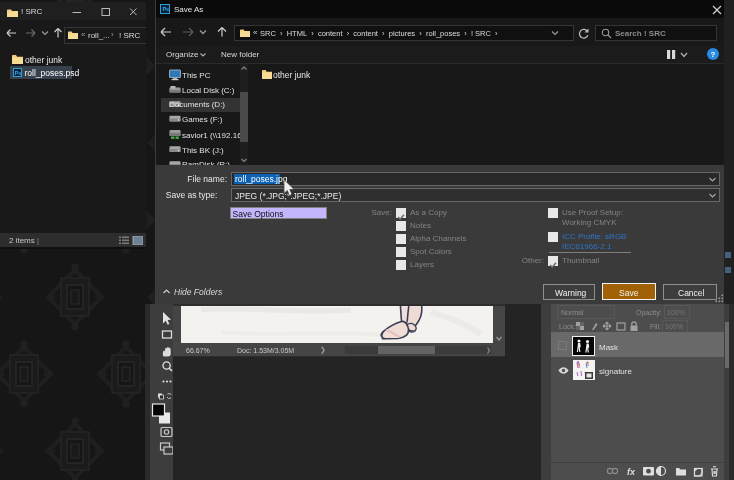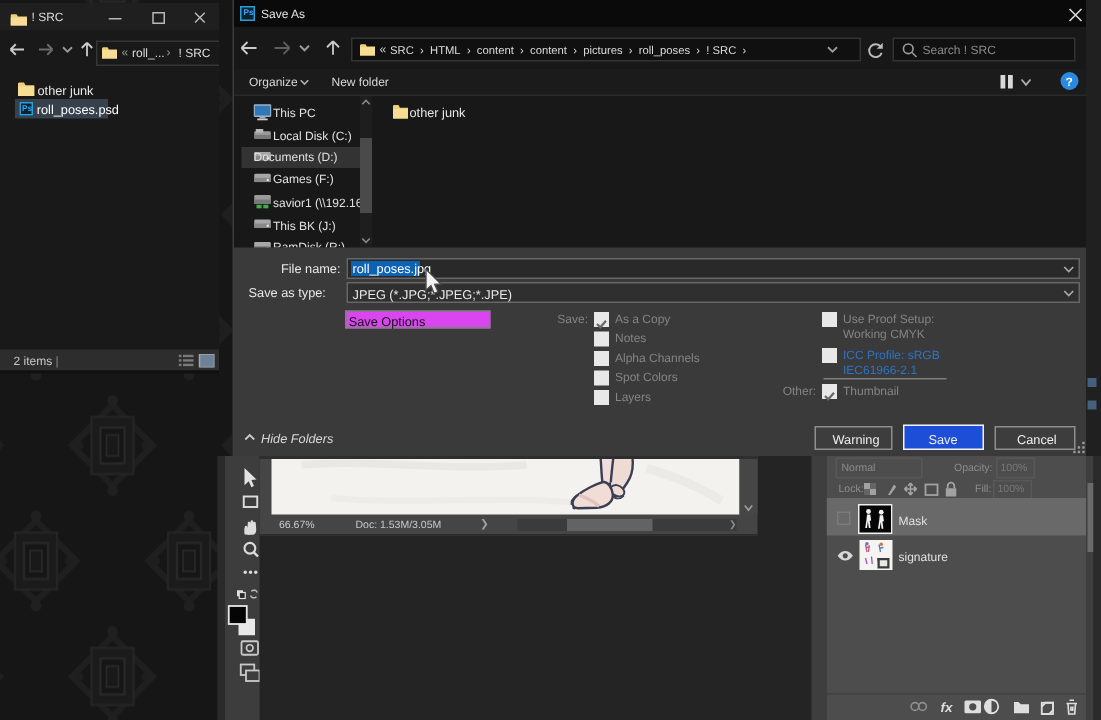--- a/index.html
+++ b/index.html
@@ -297,21 +297,21 @@
   </svg>
   <svg class="abs" style="left:421px;top:27px;" width="13" height="13" viewBox="0 0 13 13">
     <path d="M10.2 4.2 A4.3 4.3 0 1 0 10.8 8.2" fill="none" stroke="#bbbbbb" stroke-width="1.3"></path>
     <path d="M11.5 1.5 L11.5 5.5 L7.5 5.5 Z" fill="#bbbbbb"></path>
   </svg>
   <div class="abs" style="left:439px;top:25px;width:122px;height:16px;background:#101010;border:1px solid #343434;box-sizing:border-box;"></div>
   <svg class="abs" style="left:445px;top:28px;" width="11" height="11" viewBox="0 0 11 11">
     <circle cx="4.5" cy="4.5" r="3.2" fill="none" stroke="#9a9a9a" stroke-width="1.1"></circle>
     <path d="M7 7 L10 10" stroke="#9a9a9a" stroke-width="1.1"></path>
   </svg>
-  <div class="txt" style="left:459px;top:29.5px;font-size:8px;color:#8a8a8a;">Search ! SRC</div>
+  <div class="txt" style="left:459px;top:29.5px;font-size:8px;color:#8a8a8a;font-weight:bold;">Search ! SRC</div>
 
   <div class="abs" style="left:0;top:46px;width:568px;height:17px;background:#1b1b1b;"></div>
   <div class="txt" style="left:10px;top:50.5px;font-size:8px;color:#d8d8d8;">Organize</div>
   <svg class="abs" style="left:43px;top:52px;" width="8" height="6" viewBox="0 0 8 6">
       <path d="M1.5 1.5 L4 4 L6.5 1.5" stroke="#b0b0b0" stroke-width="1.1" fill="none"></path>
     </svg>
   <div class="txt" style="left:65px;top:50.5px;font-size:8px;color:#d8d8d8;">New folder</div>
   <svg class="abs" style="left:510px;top:49px;" width="30" height="11" viewBox="0 0 30 11">
     <rect x="1" y="1" width="3.2" height="9" fill="#d8d8d8"></rect>
     <rect x="6" y="1" width="3.2" height="9" fill="#d8d8d8"></rect>
@@ -404,21 +404,21 @@
       </svg>
   </div>
   <div class="txt" style="left:0;top:190.5px;width:71px;font-size:8.5px;color:#e8e8e8;text-align:center;">Save as type:</div>
   <div class="abs" style="left:75px;top:188px;width:489px;height:13.5px;background:#2f2f2f;border:1px solid #666666;box-sizing:border-box;">
     <div class="txt" style="left:3px;top:2.5px;font-size:8.5px;color:#e8e8e8;">JPEG (*.JPG;*.JPEG;*.JPE)</div>
     <svg class="abs" style="left:476px;top:4px;" width="9" height="6" viewBox="0 0 9 6">
         <path d="M1.5 1 L4.5 4 L7.5 1" stroke="#aaaaaa" stroke-width="1.1" fill="none"></path>
       </svg>
   </div>
 
-  <div class="abs" style="left:73.5px;top:207px;width:97px;height:11.5px;background:#d946ef;border:1px solid #808080;box-sizing:border-box;text-align:center;">
+  <div class="abs" style="left:73.5px;top:207px;width:97px;height:11.5px;background:#c4b5fd;border:1px solid #808080;box-sizing:border-box;text-align:center;">
     <div class="txt" style="left:2px;top:1.8px;font-size:8.5px;color:#111111;">Save Options</div>
   </div>
 
   <div class="txt" style="left:0;top:208.5px;width:236px;font-size:8px;color:#848484;text-align:right;">Save:</div>
   <div class="abs" style="left:240px;top:207.5px;width:10px;height:10px;background:#e8e8e8;">
     <svg width="10" height="10" viewBox="0 0 10 10">
         <path d="M2 5 L4.2 7.2 L8 2.8" stroke="#6a6a6a" stroke-width="1.5" fill="none"></path>
       </svg>
   </div>
   <div class="txt" style="left:254px;top:208.5px;font-size:8px;color:#848484;">As a Copy</div>
@@ -447,21 +447,21 @@
   <div class="txt" style="left:406px;top:257px;font-size:8px;color:#848484;">Thumbnail</div>
 
   <svg class="abs" style="left:6px;top:288px;" width="9" height="7" viewBox="0 0 9 7">
       <path d="M1.5 5 L4.5 2 L7.5 5" stroke="#cccccc" stroke-width="1.2" fill="none"></path>
     </svg>
   <div class="txt" style="left:18px;top:287.5px;font-size:8.5px;color:#d8d8d8;font-style:italic;">Hide Folders</div>
 
   <div class="abs" style="left:387px;top:284px;width:52px;height:16px;background:#3d3d3d;border:1px solid #8e8e8e;box-sizing:border-box;">
     <div class="txt" style="left:11px;top:4px;font-size:8.5px;color:#f0f0f0;">Warning</div>
   </div>
-  <div class="abs" style="left:446px;top:283px;width:54px;height:17px;background:#1d4ed8;border:1.5px solid #f2f2f2;box-sizing:border-box;">
+  <div class="abs" style="left:446px;top:283px;width:54px;height:17px;background:#a16207;border:1.5px solid #f2f2f2;box-sizing:border-box;">
     <div class="txt" style="left:16px;top:4.5px;font-size:8.5px;color:#f0f0f0;">Save</div>
   </div>
   <div class="abs" style="left:507px;top:284px;width:54px;height:16px;background:#3d3d3d;border:1px solid #8e8e8e;box-sizing:border-box;">
     <div class="txt" style="left:14px;top:4px;font-size:8.5px;color:#f0f0f0;">Cancel</div>
   </div>
 
   <svg class="abs" style="left:559px;top:294px;" width="9" height="9" viewBox="0 0 9 9">
     <g fill="#9a9a9a">
       <rect x="6.5" y="0.5" width="1.6" height="1.6"></rect>
       <rect x="3.5" y="3.5" width="1.6" height="1.6"></rect>

